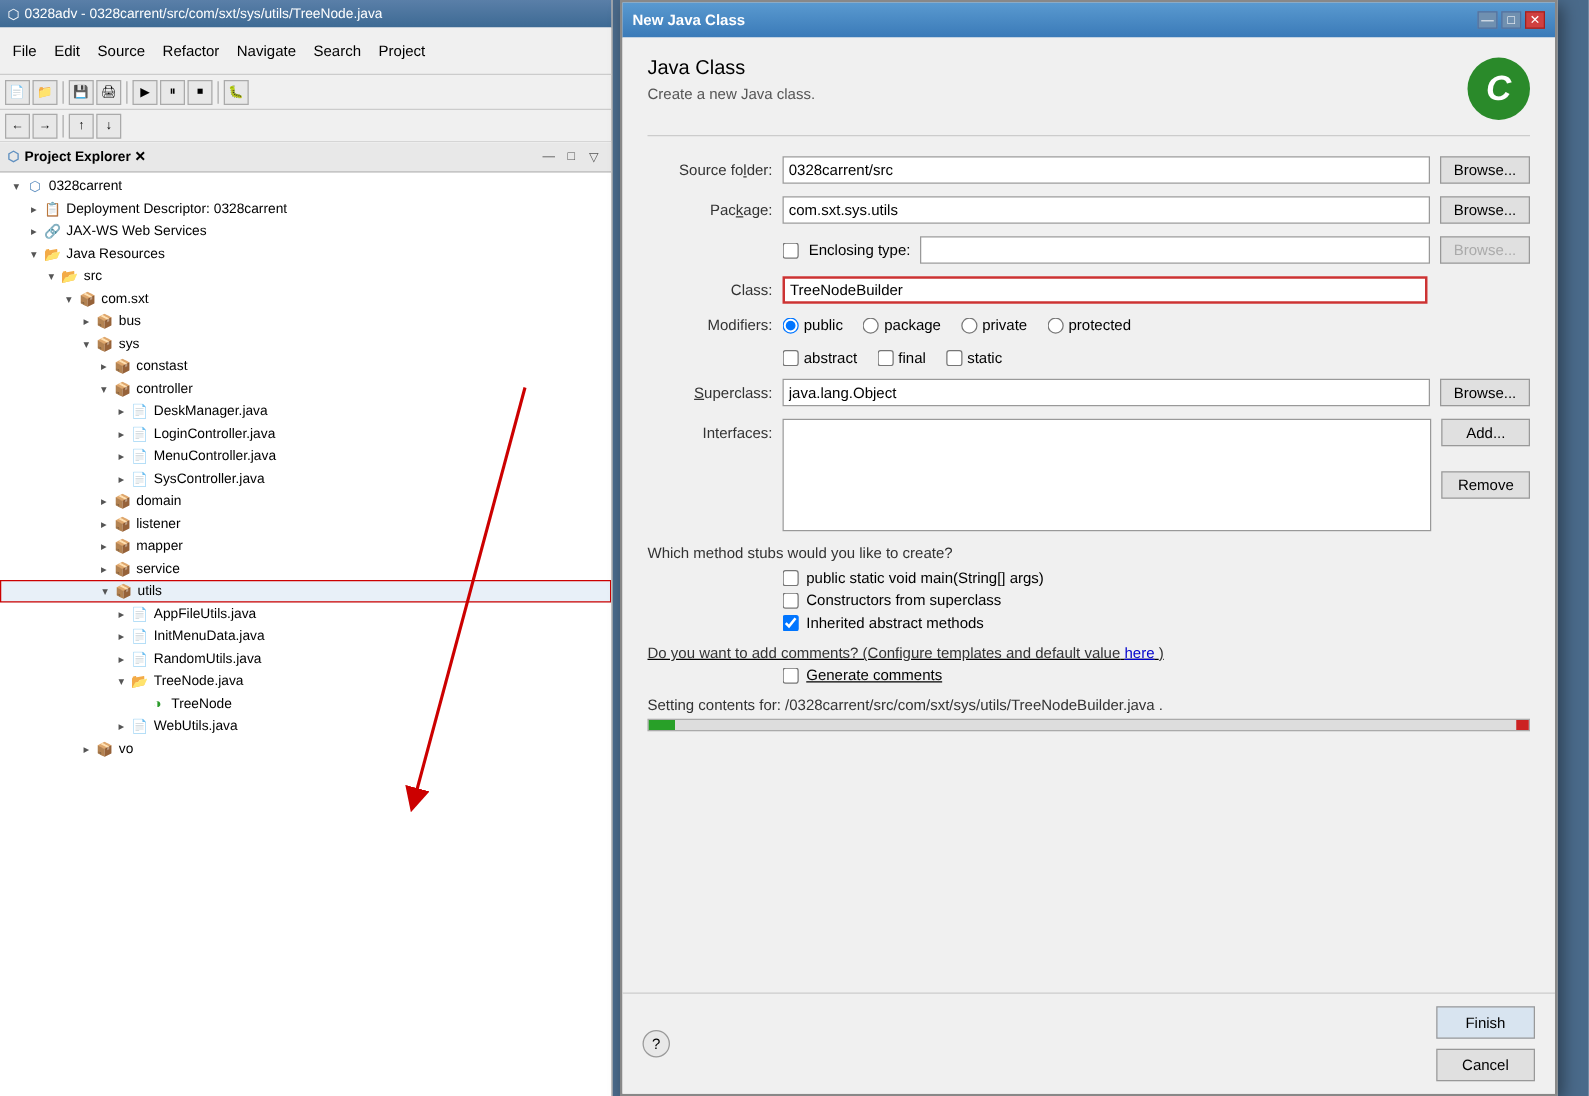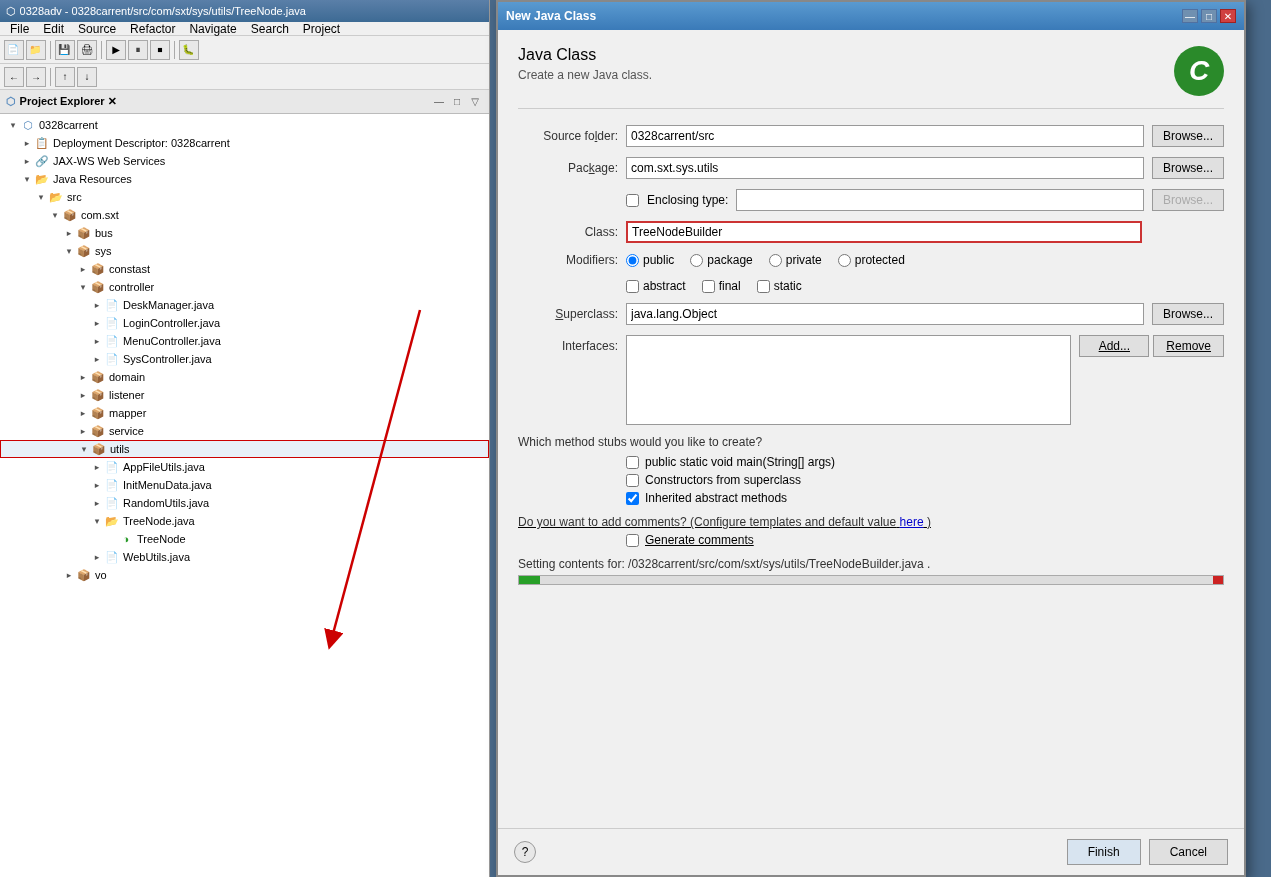--- a/index.html
+++ b/index.html
@@ -27,21 +27,21 @@
       height: 22px;
     }
 
     .menu-bar {
       background: #f0f0f0;
       border-bottom: 1px solid #ccc;
       display: flex;
       align-items: center;
       padding: 2px 4px;
       gap: 2px;
-      height: 14px;
+      height: 38px;
     }
 
     .menu-item {
       padding: 2px 6px;
       cursor: pointer;
       font-size: 12px;
       color: #000;
     }
 
     .toolbar {
@@ -317,24 +317,23 @@
 
     .interfaces-box {
       flex: 1;
       min-height: 80px;
       border: 1px solid #999;
       background: white;
     }
 
     .interfaces-buttons {
       display: flex;
-      flex-direction: row;
-      gap: 4px;
+      flex-direction: column;
+      gap: 20px;
       flex-shrink: 0;
-      text-decoration: underline;
     }
 
     .side-btn {
       padding: 3px 12px;
       background: #e0e0e0;
       border: 1px solid #999;
       cursor: pointer;
       font-size: 12px;
       min-width: 70px;
       text-align: center;
@@ -418,21 +417,21 @@
       width: 22px; height: 22px;
       border: 1px solid #999;
       border-radius: 11px;
       display: flex; align-items: center; justify-content: center;
       font-size: 12px;
       cursor: pointer;
       background: #e8e8e8;
     }
 
     .footer-right {
-      display: flex; gap: 8px;
+      display: flex; gap: 8px; flex-direction: column;
     }
 
     .footer-btn {
       padding: 4px 20px;
       height: 26px;
       background: #e0e0e0;
       border: 1px solid #999;
       cursor: pointer;
       font-size: 12px;
     }

